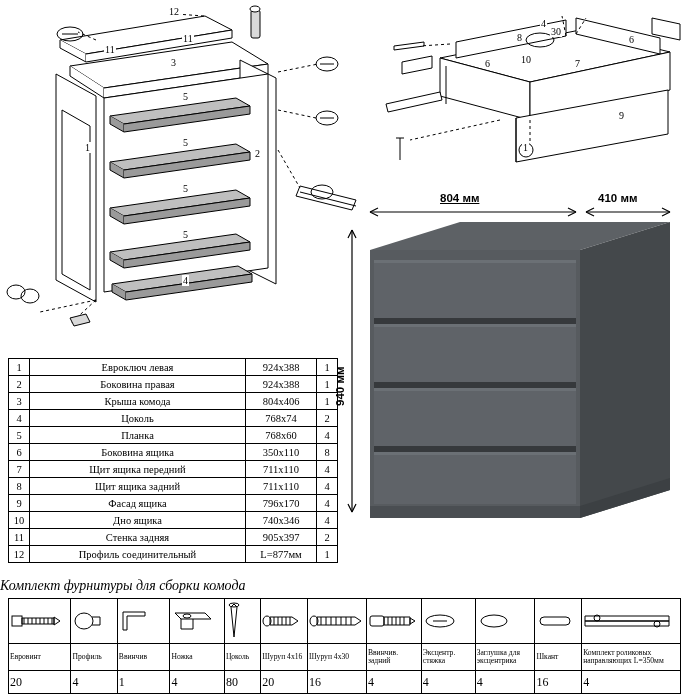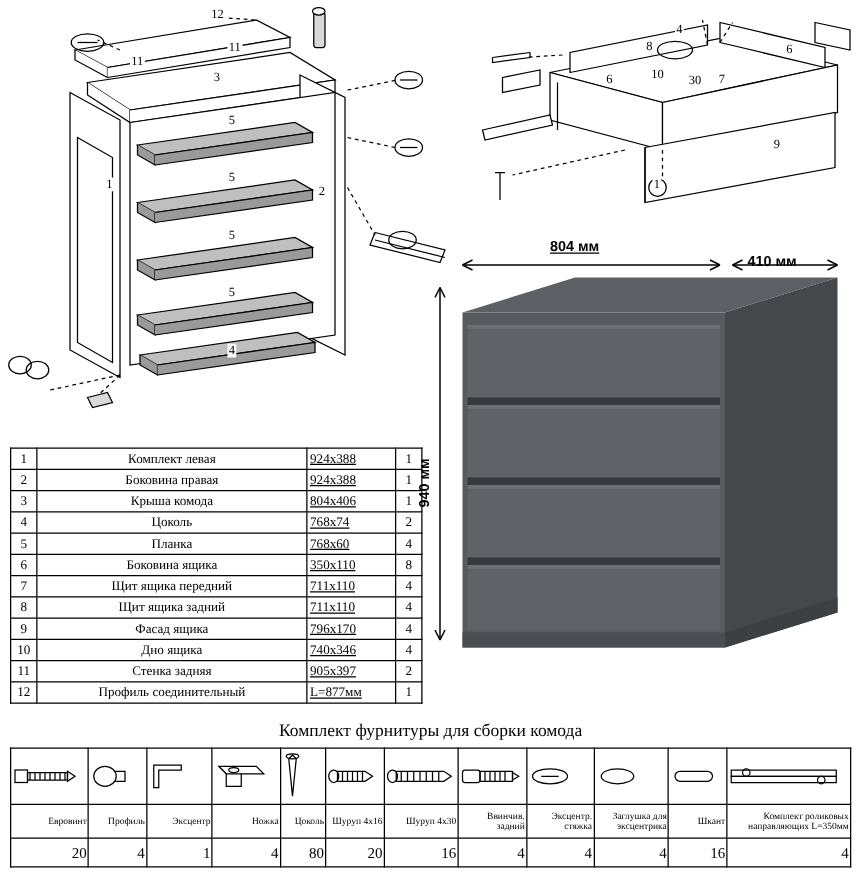--- a/index.html
+++ b/index.html
@@ -12,27 +12,27 @@
   .numbox{position:absolute;font-size:10px;font-family:"Liberation Serif",serif;background:#fff;padding:0 1px;}
 
   
   .chest-wrap{left:330px;top:190px;width:359px;height:360px;}
 
   
   .parts{position:absolute;left:8px;top:358px;width:330px;border-collapse:collapse;font-size:10.5px;}
   .parts td{border:1px solid #000;padding:1px 2px;height:14px;}
   .parts td.num{width:16px;text-align:center;}
   .parts td.name{text-align:center;}
-  .parts td.dim{width:66px;text-decoration:underline;}
+  .parts td.dim{width:66px;text-align:center;}
   .parts td.qty{width:16px;text-align:center;}
 
   
-  .hw-title{position:absolute;left:0;width:689px;top:578px;text-align:center;font-size:14px;}
+  .hw-title{position:absolute;left:0;width:689px;top:578px;text-align:left;font-size:14px;font-style:italic;}
   .hw{position:absolute;left:8px;top:598px;width:673px;border-collapse:collapse;font-size:7.6px;}
-  .hw td{border:1px solid #000;text-align:right;vertical-align:middle;}
+  .hw td{border:1px solid #000;text-align:left;vertical-align:middle;}
   .hw tr.icons td{height:42px;}
   .hw tr.labels td{height:24px;padding:1px;line-height:1.05;}
   .hw tr.counts td{height:20px;font-size:12px;}
 
   .dim-txt{position:absolute;font-size:11.5px;font-weight:bold;font-family:"Liberation Sans",sans-serif;}
   .rot{transform:rotate(-90deg);transform-origin:left top;}
   svg{display:block;}
 </style>
 </head>
 <body>
@@ -149,21 +149,21 @@
           <path d="M120 120 L30 140"></path>
           <path d="M186 36 L182 16"></path>
           <path d="M196 34 L206 18"></path>
           <path d="M150 120 L150 142"></path>
         </g>
         <ellipse cx="160" cy="40" rx="14" ry="7"></ellipse>
         <circle cx="146" cy="150" r="7"></circle>
       </g>
     </svg>
     <span class="numbox" style="left:136px;top:32px;">8</span>
-    <span class="numbox" style="left:170px;top:26px;margin-top:33px;">30</span>
+    <span class="numbox" style="left:170px;top:26px;">30</span>
     <span class="numbox" style="left:160px;top:18px;">4</span>
     <span class="numbox" style="left:248px;top:34px;">6</span>
     <span class="numbox" style="left:104px;top:58px;">6</span>
     <span class="numbox" style="left:140px;top:54px;">10</span>
     <span class="numbox" style="left:194px;top:58px;">7</span>
     <span class="numbox" style="left:142px;top:142px;">1</span>
     <span class="numbox" style="left:238px;top:110px;">9</span>
   </div>
 
   <div class="abs chest-wrap">
@@ -200,29 +200,29 @@
         <polygon points="250,316 340,288 340,300 250,328" fill="#3c4043"></polygon>
 
         <rect x="44" y="70" width="202" height="3" fill="#6b7075"></rect>
         <rect x="44" y="134" width="202" height="3" fill="#6b7075"></rect>
         <rect x="44" y="198" width="202" height="3" fill="#6b7075"></rect>
         <rect x="44" y="262" width="202" height="3" fill="#6b7075"></rect>
       </g>
     </svg>
 
     <span class="dim-txt" style="left:110px;top:2px;text-decoration:underline;">804 мм</span>
-    <span class="dim-txt" style="left:268px;top:14px;">410 мм</span>
+    <span class="dim-txt" style="left:268px;top:2px;">410 мм</span>
     <span class="dim-txt rot" style="left:4px;top:216px;">940 мм</span>
   </div>
 
   <table class="parts">
     <tbody id="parts-body">
         <tr>
           <td class="num">1</td>
-          <td class="name">Комплект левая</td>
+          <td class="name">Евроключ левая</td>
           <td class="dim">924х388</td>
           <td class="qty">1</td>
         </tr>
         <tr>
           <td class="num">2</td>
           <td class="name">Боковина правая</td>
           <td class="dim">924х388</td>
           <td class="qty">1</td>
         </tr>
         <tr>
@@ -367,21 +367,21 @@
               <path d="M2 8 h84 v5 h-84z" stroke="#000" fill="none" stroke-width="1"></path>
               <path d="M2 13 h84 v5 h-84z" stroke="#000" fill="none" stroke-width="1"></path>
               <circle cx="14" cy="10" r="3" stroke="#000" fill="none" stroke-width="1"></circle>
               <circle cx="74" cy="16" r="3" stroke="#000" fill="none" stroke-width="1"></circle>
             </svg>
           </td>
         </tr>
       <tr class="labels" id="hw-labels">
           <td>Евровинт</td>
           <td>Профиль</td>
-          <td>Эксцентр</td>
+          <td>Ввинчив</td>
           <td>Ножка</td>
           <td>Цоколь</td>
           <td>Шуруп 4х16</td>
           <td>Шуруп 4х30</td>
           <td>Ввинчив. задний</td>
           <td>Эксцентр. стяжка</td>
           <td>Заглушка для эксцентрика</td>
           <td>Шкант</td>
           <td>Комплект роликовых направляющих L=350мм</td>
         </tr>

